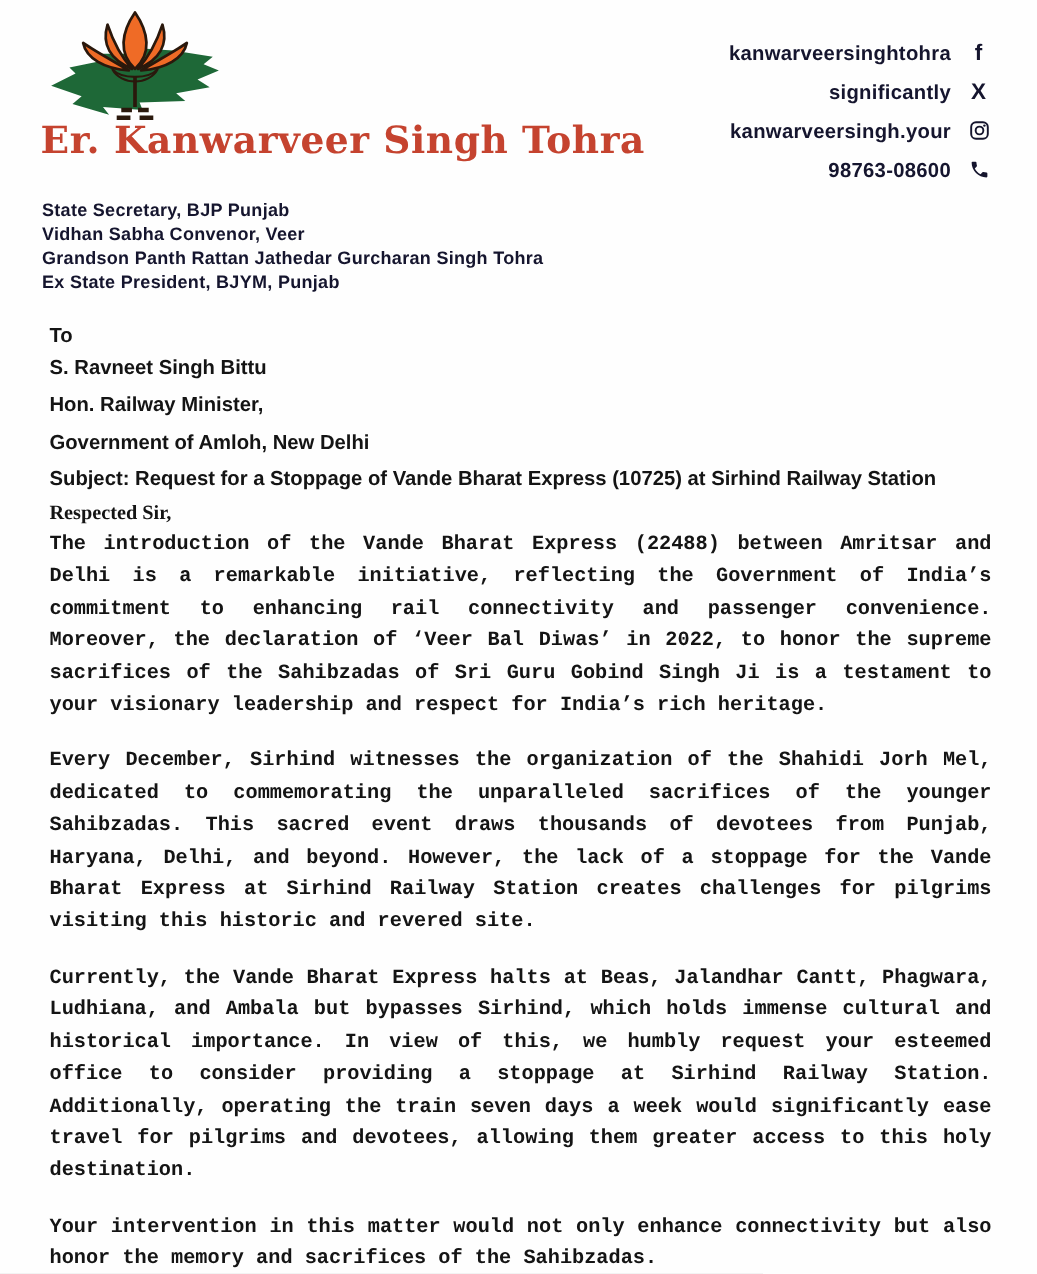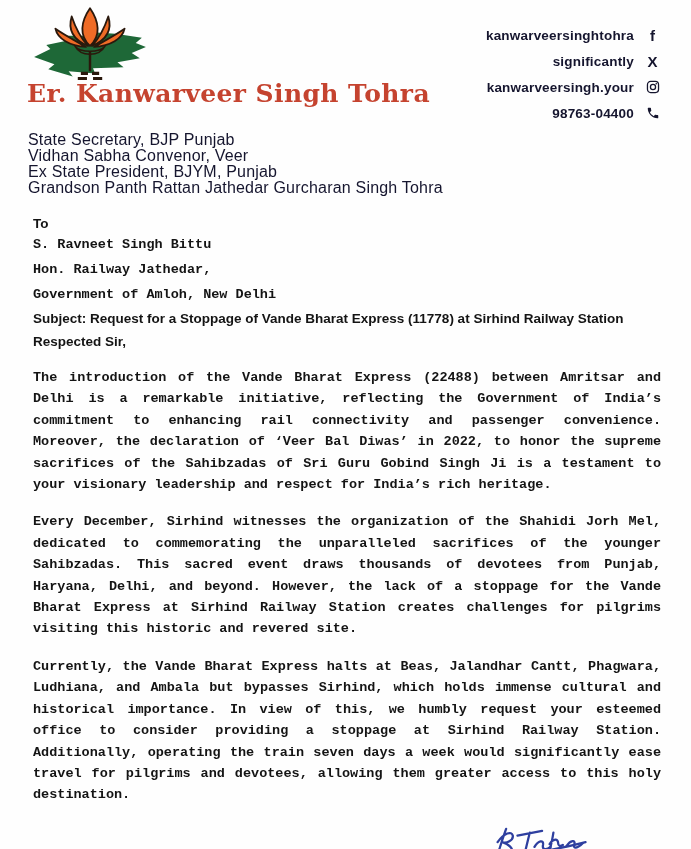--- a/index.html
+++ b/index.html
@@ -35,34 +35,34 @@
 
   .name-heading {
     position:absolute; left:27px; top:79px;
     font-family:"DejaVu Serif", serif;
     font-weight:bold; font-size:25px; letter-spacing:0.4px;
     color:var(--accent-red);
     white-space:nowrap;
   }
   .titles { position:absolute; left:28px; top:132px; }
   .title-line {
-    font-size:16px; line-height:16px; font-weight:normal;
+    font-size:12px; line-height:16px; font-weight:bold;
     color:var(--dark-navy); letter-spacing:0.2px;
   }
 
   
   .letter {
     position:absolute; left:33px; top:216px; width:628px;
     color:var(--body-text);
     font-size:13.5px; font-weight:bold;
   }
   .to-label { line-height:16px; }
-  .recipient-line { line-height:25px;font-family:Liberation Mono, monospace; }
+  .recipient-line { line-height:25px; }
   .subject-line { line-height:24px; }
-  .salutation { line-height:22px; margin-bottom:14px; }
+  .salutation { line-height:22px; margin-bottom:0;font-family:Liberation Serif, serif; }
   .para { text-align:justify; line-height:21.4px; margin-bottom:16px;font-family:Liberation Mono, monospace; }
   .thanks { margin-top:20px; line-height:18px; }
 
   .sig-block { margin-top:12px; text-align:right; padding-right:30px; }
   .sig-svg { width:104px; height:46px; margin-right:36px; }
   .sig-stroke { fill:none; stroke:var(--signature-blue); stroke-width:2.4; stroke-linecap:round; stroke-linejoin:round; }
 </style>
 </head>
 <body>
 
@@ -93,52 +93,53 @@
       <span>kanwarveersingh.your</span>
       <span class="social-icon">
         <svg viewBox="0 0 24 24" fill="none" stroke="currentColor" stroke-width="2.2">
           <rect x="2.5" y="2.5" width="19" height="19" rx="5.5"></rect>
           <circle cx="12" cy="12" r="4.4"></circle>
           <circle cx="17.6" cy="6.4" r="1.4" fill="currentColor" stroke="none"></circle>
         </svg>
       </span>
     </div>
     <div class="social-row">
-      <span>98763-04400</span>
+      <span>98763-08600</span>
       <span class="social-icon">
         <svg viewBox="0 0 24 24">
             <path fill="currentColor" d="M6.62 10.79c1.44 2.83 3.76 5.14 6.59 6.59l2.2-2.2c.27-.27.67-.36 1.02-.24 1.12.37 2.33.57 3.57.57.55 0 1 .45 1 1V20c0 .55-.45 1-1 1-9.39 0-17-7.61-17-17 0-.55.45-1 1-1h3.5c.55 0 1 .45 1 1 0 1.25.2 2.45.57 3.57.11.35.03.74-.25 1.02l-2.2 2.2z"></path>
           </svg>
       </span>
     </div>
   </div>
 
   <div class="name-heading">Er. Kanwarveer Singh Tohra</div>
   <div class="titles">
     <div class="title-line">State Secretary, BJP Punjab</div>
     <div class="title-line">Vidhan Sabha Convenor, Veer</div>
+    <div class="title-line">Grandson Panth Rattan Jathedar Gurcharan Singh Tohra</div>
     <div class="title-line">Ex State President, BJYM, Punjab</div>
-    <div class="title-line">Grandson Panth Rattan Jathedar Gurcharan Singh Tohra</div>
   </div>
 
   <div class="letter">
     <div class="to-label">To</div>
 
     <div>
       <div class="recipient-line">S. Ravneet Singh Bittu</div>
-      <div class="recipient-line">Hon. Railway Jathedar,</div>
+      <div class="recipient-line">Hon. Railway Minister,</div>
       <div class="recipient-line">Government of Amloh, New Delhi</div>
     </div>
 
-    <div class="subject-line">Subject: Request for a Stoppage of Vande Bharat Express (11778) at Sirhind Railway Station</div>
+    <div class="subject-line">Subject: Request for a Stoppage of Vande Bharat Express (10725) at Sirhind Railway Station</div>
     <div class="salutation">Respected Sir,</div>
 
     <p class="para">The introduction of the Vande Bharat Express (22488) between Amritsar and Delhi is a remarkable initiative, reflecting the Government of India’s commitment to enhancing rail connectivity and passenger convenience. Moreover, the declaration of ‘Veer Bal Diwas’ in 2022, to honor the supreme sacrifices of the Sahibzadas of Sri Guru Gobind Singh Ji is a testament to your visionary leadership and respect for India’s rich heritage.</p>
     <p class="para">Every December, Sirhind witnesses the organization of the Shahidi Jorh Mel, dedicated to commemorating the unparalleled sacrifices of the younger Sahibzadas. This sacred event draws thousands of devotees from Punjab, Haryana, Delhi, and beyond. However, the lack of a stoppage for the Vande Bharat Express at Sirhind Railway Station creates challenges for pilgrims visiting this historic and revered site.</p>
     <p class="para">Currently, the Vande Bharat Express halts at Beas, Jalandhar Cantt, Phagwara, Ludhiana, and Ambala but bypasses Sirhind, which holds immense cultural and historical importance. In view of this, we humbly request your esteemed office to consider providing a stoppage at Sirhind Railway Station. Additionally, operating the train seven days a week would significantly ease travel for pilgrims and devotees, allowing them greater access to this holy destination.</p>
+    <p class="para">Your intervention in this matter would not only enhance connectivity but also honor the memory and sacrifices of the Sahibzadas.</p>
 
 
     <div class="sig-block">
       <svg class="sig-svg" viewBox="0 0 110 46" aria-hidden="true">
         <g class="sig-stroke">
           <path d="M16 6 C13 14 10 24 7 33 M7 20 C14 10 22 8 23 13 C24 18 16 22 12 20 C18 22 24 26 22 31"></path>
           <path d="M28 13 L54 8 M41 10 C39 18 37 26 36 31"></path>
           <path d="M46 25 C50 18 56 17 55 23 C54 28 58 29 63 25"></path>
           <path d="M66 10 C65 17 63 25 62 29 M62 22 C66 16 71 16 71 21 C71 24 73 25 76 23"></path>
           <path d="M80 24 C84 18 90 17 88 23 C87 27 91 27 97 21"></path>

